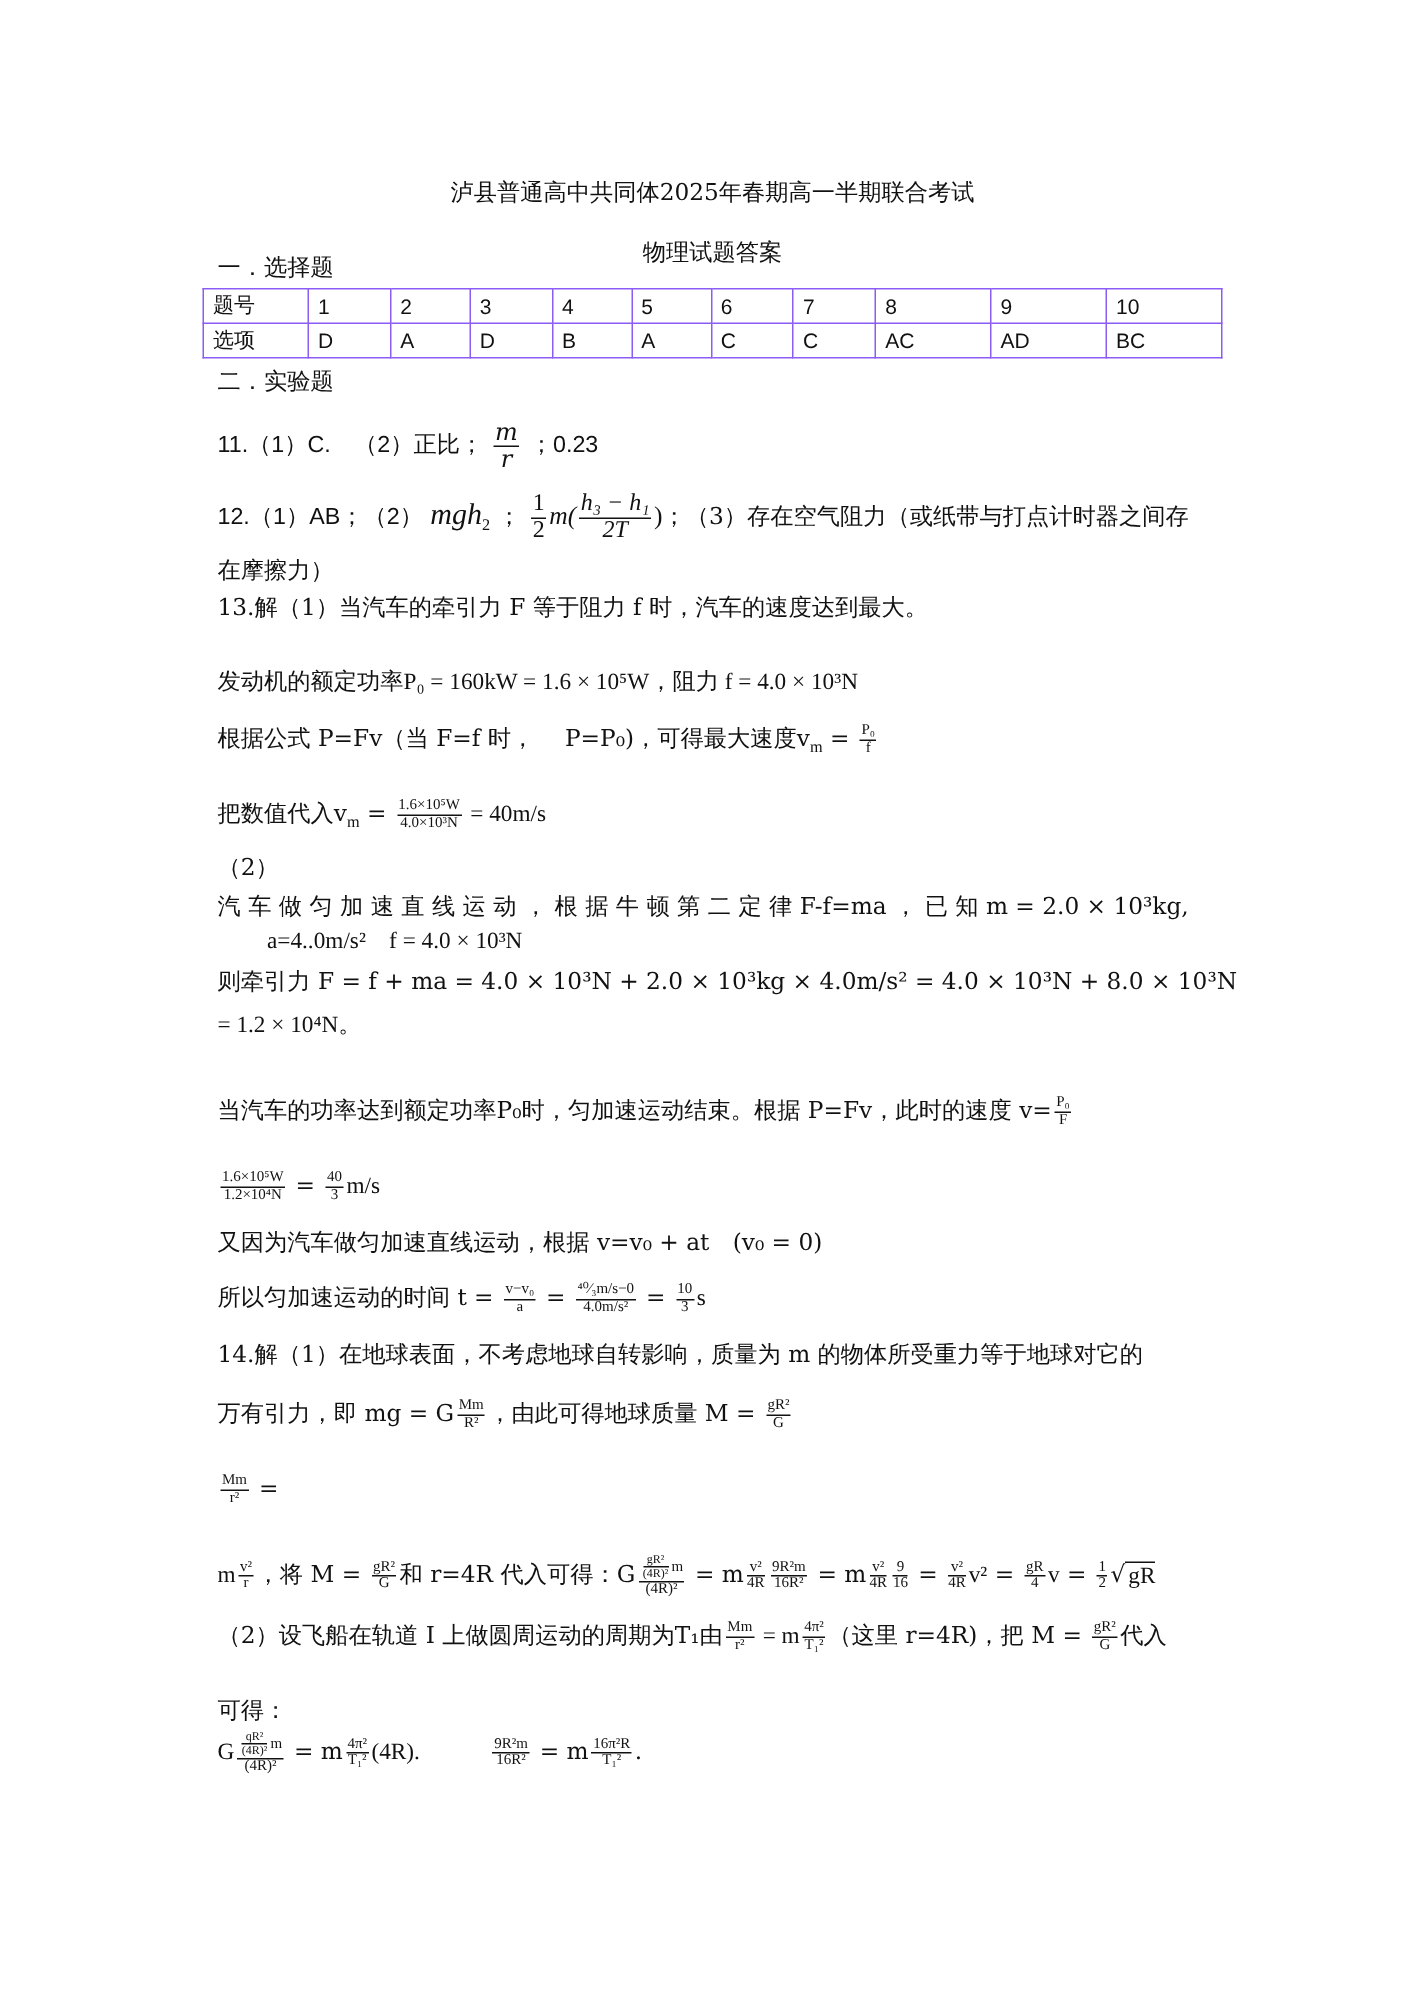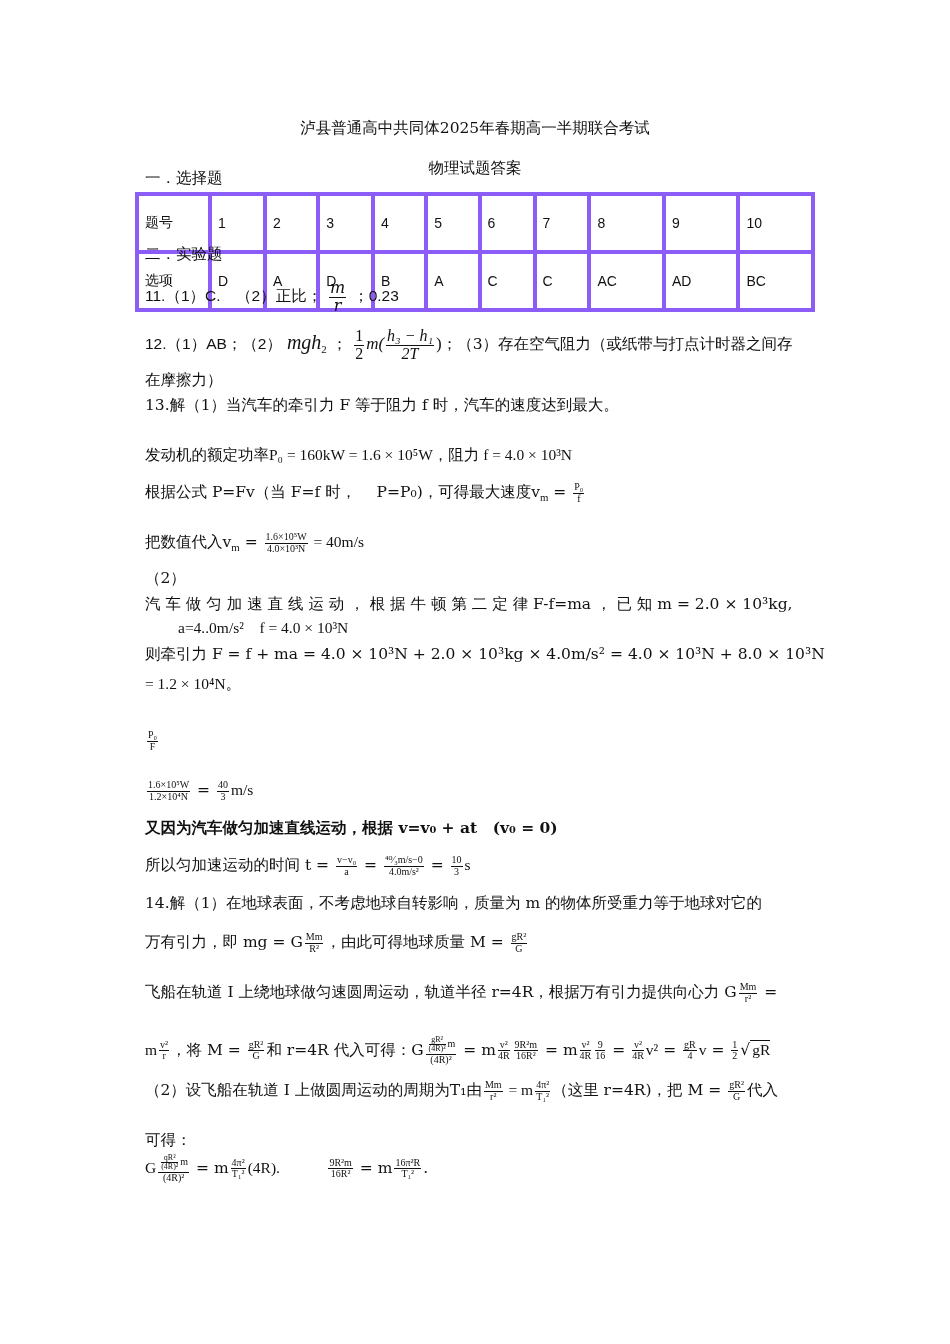--- a/index.html
+++ b/index.html
@@ -11,21 +11,21 @@
   .math { font-family: "Liberation Serif", "DejaVu Serif", serif; }
   .it { font-style: italic; }
   .frac { display: inline-flex; flex-direction: column; vertical-align: middle; text-align: center; margin: 0 2px; }
   .frac > span { display: block; line-height: 1.05; }
   .frac .num { border-bottom: 1px solid #111; padding: 0 1px; }
   .frac.sm { font-size: 10px; }
   .frac.md { font-size: 16px; }
   .frac.xs { font-size: 8px; }
   sup, sub { font-size: 70%; line-height: 0; }
   table.ans { position: absolute; left: 135px; top: 192px; width: 680px; border-collapse: collapse; font-size: 14px; }
-  table.ans td { border: 4px solid #8b5cf6; height: 22px; padding: 16px 6px; font-family: "Liberation Sans", "DejaVu Sans", sans-serif; }
+  table.ans td { border: 1px solid #8b5cf6; height: 22px; padding: 0 6px; font-family: "Liberation Sans", "DejaVu Sans", sans-serif; }
   table.ans td.hd { font-family: "DejaVu Serif", serif; width: 57px; }
   .sqrt { border-top: 1px solid #111; padding-left: 2px; }
 </style>
 </head>
 <body>
 
 <div class="c" style="top:118px;">泸县普通高中共同体2025年春期高一半期联合考试</div>
 <div class="c" style="top:158px;">物理试题答案</div>
 
 <div class="ln" style="top:168px;">一．选择题</div>
@@ -99,35 +99,35 @@
       <span class="num">1.6×10⁵W</span>
       <span class="den">4.0×10³N</span>
     </span><span class="math"> = 40m/s</span>
 </div>
 <div class="ln" style="top:568px;">（2）</div>
 <div class="ln" style="top:594px;">汽 车 做 匀 加 速 直 线 运 动 ， 根 据 牛 顿 第 二 定 律  F-f=ma ， 已 知  m = 2.0 × 10³kg,</div>
 <div class="ln math" style="top:618px; left:178px;">a=4..0m/s²　f = 4.0 × 10³N</div>
 <div class="ln" style="top:644px;text-align:right;">则牵引力 F = f + ma = 4.0 × 10³N + 2.0 × 10³kg × 4.0m/s² = 4.0 × 10³N + 8.0 × 10³N</div>
 <div class="ln math" style="top:674px;">= 1.2 × 10⁴N。</div>
 <div class="ln" style="top:730px;">
-  <span class="frac sm math">
+  <span>当汽车的功率达到额定功率P₀时，匀加速运动结束。根据 P=Fv，此时的速度 v=</span><span class="frac sm math">
       <span class="num">P₀</span>
       <span class="den">F</span>
     </span>
 </div>
 <div class="ln" style="top:780px;">
   <span class="frac sm math">
       <span class="num">1.6×10⁵W</span>
       <span class="den">1.2×10⁴N</span>
     </span><span> = </span><span class="frac sm math">
       <span class="num">40</span>
       <span class="den">3</span>
     </span><span class="math">m/s</span>
 </div>
-<div class="ln" style="top:818px;font-weight:bold;">又因为汽车做匀加速直线运动，根据 v=v₀ + at　(v₀ = 0)</div>
+<div class="ln" style="top:818px;">又因为汽车做匀加速直线运动，根据 v=v₀ + at　(v₀ = 0)</div>
 <div class="ln" style="top:855px;">
   <span>所以匀加速运动的时间 t = </span><span class="frac sm math">
       <span class="num">v−v₀</span>
       <span class="den">a</span>
     </span><span> = </span><span class="frac sm math">
       <span class="num">⁴⁰⁄₃m/s−0</span>
       <span class="den">4.0m/s²</span>
     </span><span> = </span><span class="frac sm math">
       <span class="num">10</span>
       <span class="den">3</span>
@@ -138,21 +138,21 @@
 <div class="ln" style="top:932px;">
   <span>万有引力，即 mg = G</span><span class="frac sm math">
       <span class="num">Mm</span>
       <span class="den">R²</span>
     </span><span>，由此可得地球质量 M = </span><span class="frac sm math">
       <span class="num">gR²</span>
       <span class="den">G</span>
     </span>
 </div>
 <div class="ln" style="top:982px;">
-  <span>飞船在轨道 I 上绕地球做匀速圆周运动，轨道半径 r=4R，根据万有引力提供向心力 G</span><span class="frac sm math">
+  <span class="frac sm math">
       <span class="num">Mm</span>
       <span class="den">r²</span>
     </span><span> =</span>
 </div>
 <div class="ln" style="top:1036px;">
   <span class="math">m</span><span class="frac sm math">
       <span class="num">v²</span>
       <span class="den">r</span>
     </span><span>，将 M = </span><span class="frac sm math">
       <span class="num">gR²</span>

